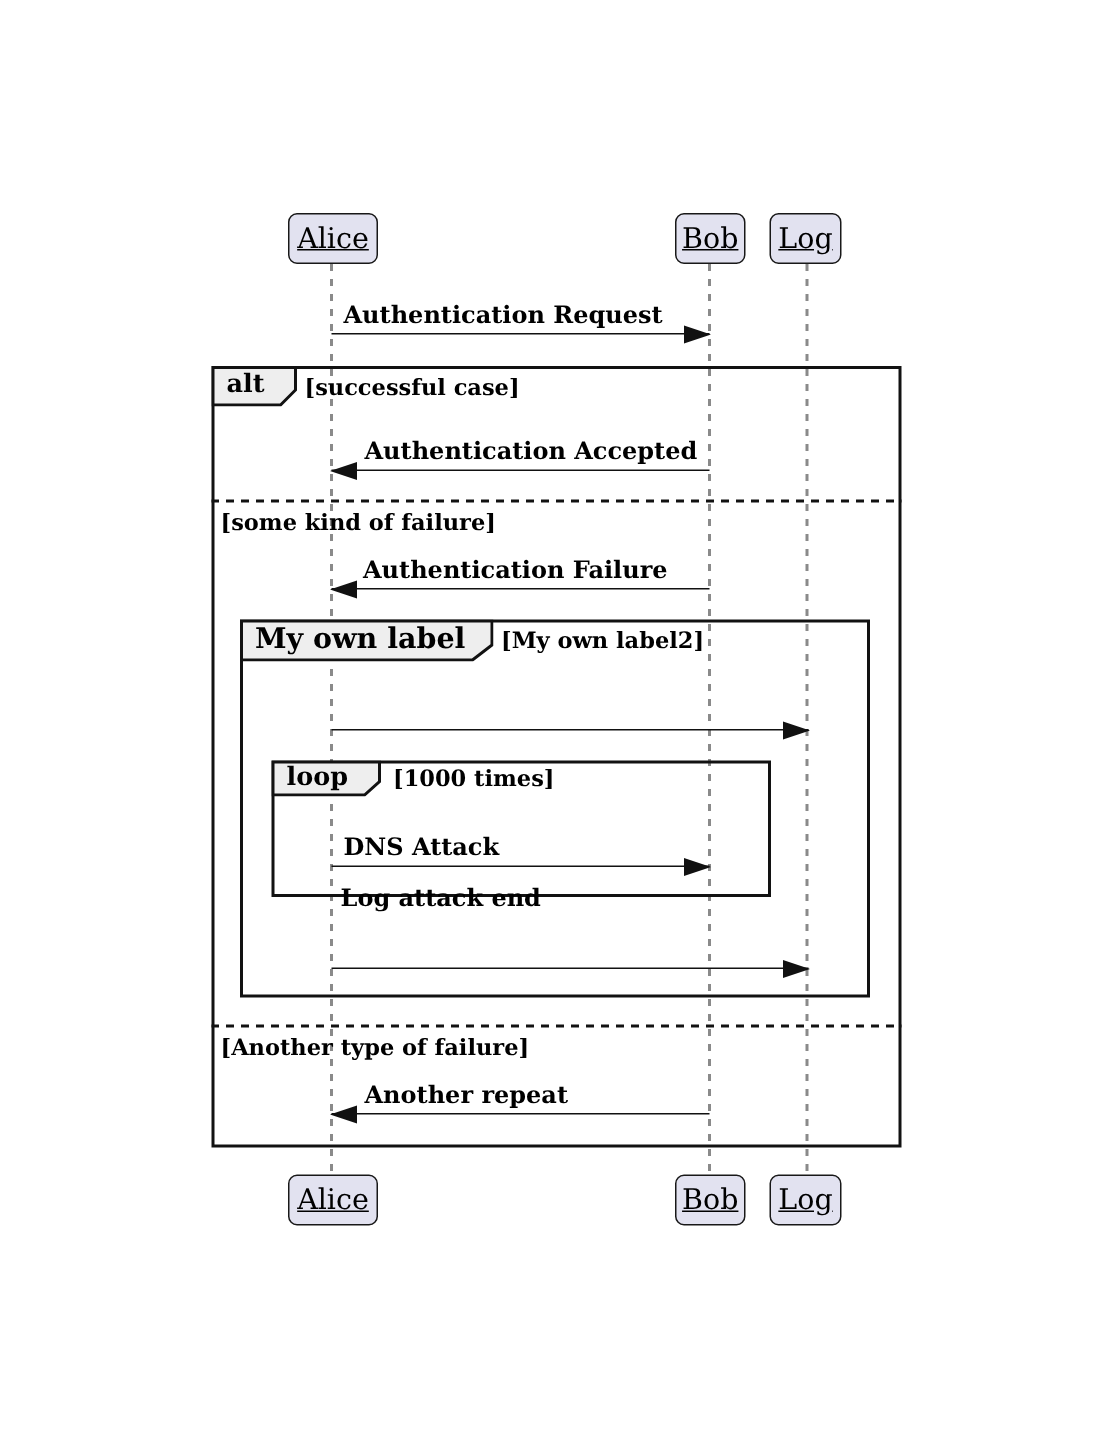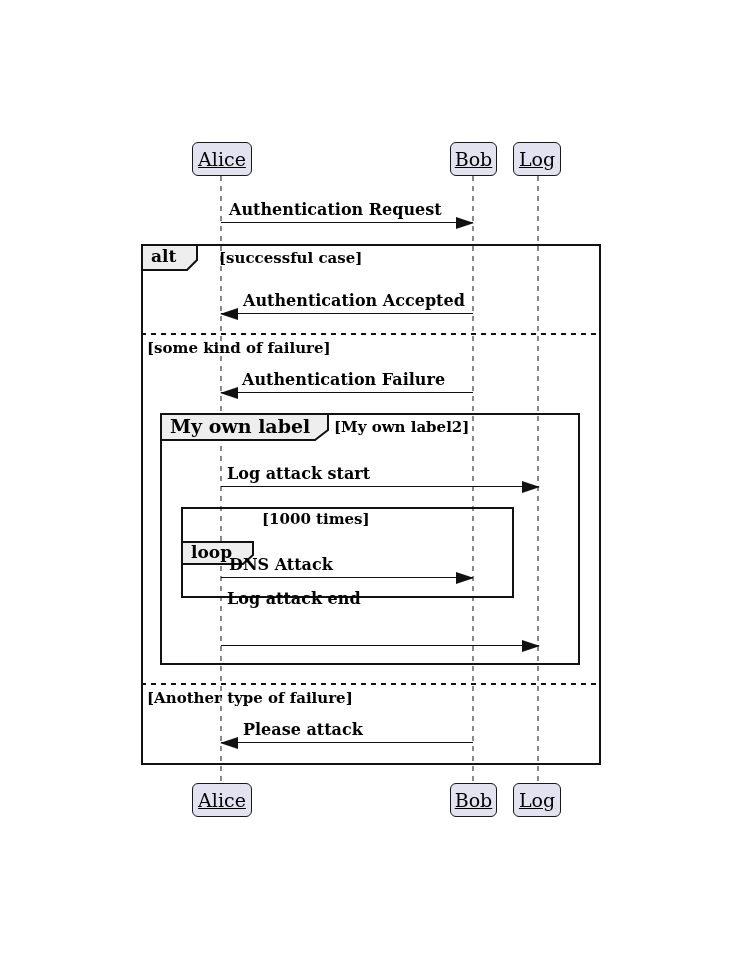--- a/index.html
+++ b/index.html
@@ -81,21 +81,21 @@
   </div>
 
   <div class="frame" style="left:141px; top:244px; width:460px; height:521px;"></div>
 
   <div class="pent" style="left:141px; top:244px; width:57px; height:27px;padding-left:43px;">
     <svg width="57" height="27" viewBox="0 0 57 27">
       <polygon points="1,1 56,1 56,16 46,26 1,26" fill="#EEEEEE" stroke="#121212" stroke-width="2"></polygon>
     </svg>
     <span class="op" style="font-size:17px;">alt</span>
   </div>
-  <div class="guard" style="left:203px; top:249px;margin-left:16px;">[successful case]</div>
+  <div class="guard" style="left:203px; top:249px;">[successful case]</div>
 
   <div class="msg-label" style="left:243px; top:291px;">Authentication Accepted</div>
   <div class="arrow" style="left:221px; top:307px; width:252px;">
     <div class="line"></div>
     <div class="head-l"></div>
   </div>
 
   <div class="divider" style="left:141px; top:333px; width:460px;"></div>
   <div class="guard" style="left:147px; top:339px;">[some kind of failure]</div>
 
@@ -107,28 +107,27 @@
 
   <div class="frame" style="left:160px; top:413px; width:420px; height:252px;"></div>
   <div class="pent" style="left:160px; top:413px; width:169px; height:28px;">
     <svg width="169" height="28" viewBox="0 0 169 28">
       <polygon points="1,1 168,1 168,17 155,27 1,27" fill="#EEEEEE" stroke="#121212" stroke-width="2"></polygon>
     </svg>
     <span class="op" style="font-size:19px;">My own label</span>
   </div>
   <div class="guard" style="left:334px; top:418px;">[My own label2]</div>
 
-  <div class="msg-label" style="left:227px; top:464px;">Log attack start</div>
   <div class="arrow" style="left:221px; top:480px; width:318px;">
     <div class="line"></div>
     <div class="head-r"></div>
   </div>
 
   <div class="frame" style="left:181px; top:507px; width:333px; height:91px;"></div>
-  <div class="pent" style="left:181px; top:507px; width:73px; height:24px;margin-top:34px;">
+  <div class="pent" style="left:181px; top:507px; width:73px; height:24px;">
     <svg width="73" height="24" viewBox="0 0 73 24">
       <polygon points="1,1 72,1 72,14 62,23 1,23" fill="#EEEEEE" stroke="#121212" stroke-width="2"></polygon>
     </svg>
     <span class="op" style="font-size:17px;">loop</span>
   </div>
   <div class="guard" style="left:262px; top:510px;">[1000 times]</div>
 
   <div class="msg-label" style="left:229px; top:555px;">DNS Attack</div>
   <div class="arrow" style="left:221px; top:571px; width:252px;">
     <div class="line"></div>
@@ -137,21 +136,21 @@
 
   <div class="msg-label" style="left:227px; top:589px;">Log attack end</div>
   <div class="arrow" style="left:221px; top:639px; width:318px;">
     <div class="line"></div>
     <div class="head-r"></div>
   </div>
 
   <div class="divider" style="left:141px; top:683px; width:460px;"></div>
   <div class="guard" style="left:147px; top:689px;">[Another type of failure]</div>
 
-  <div class="msg-label" style="left:243px; top:720px;">Please attack</div>
+  <div class="msg-label" style="left:243px; top:720px;">Another repeat</div>
   <div class="arrow" style="left:221px; top:736px; width:252px;">
     <div class="line"></div>
     <div class="head-l"></div>
   </div>
 
   <div class="pbox" style="left:192px; top:783px; width:60px;">
     <span>Alice</span>
   </div>
   <div class="pbox" style="left:450px; top:783px; width:47px;">
     <span>Bob</span>

